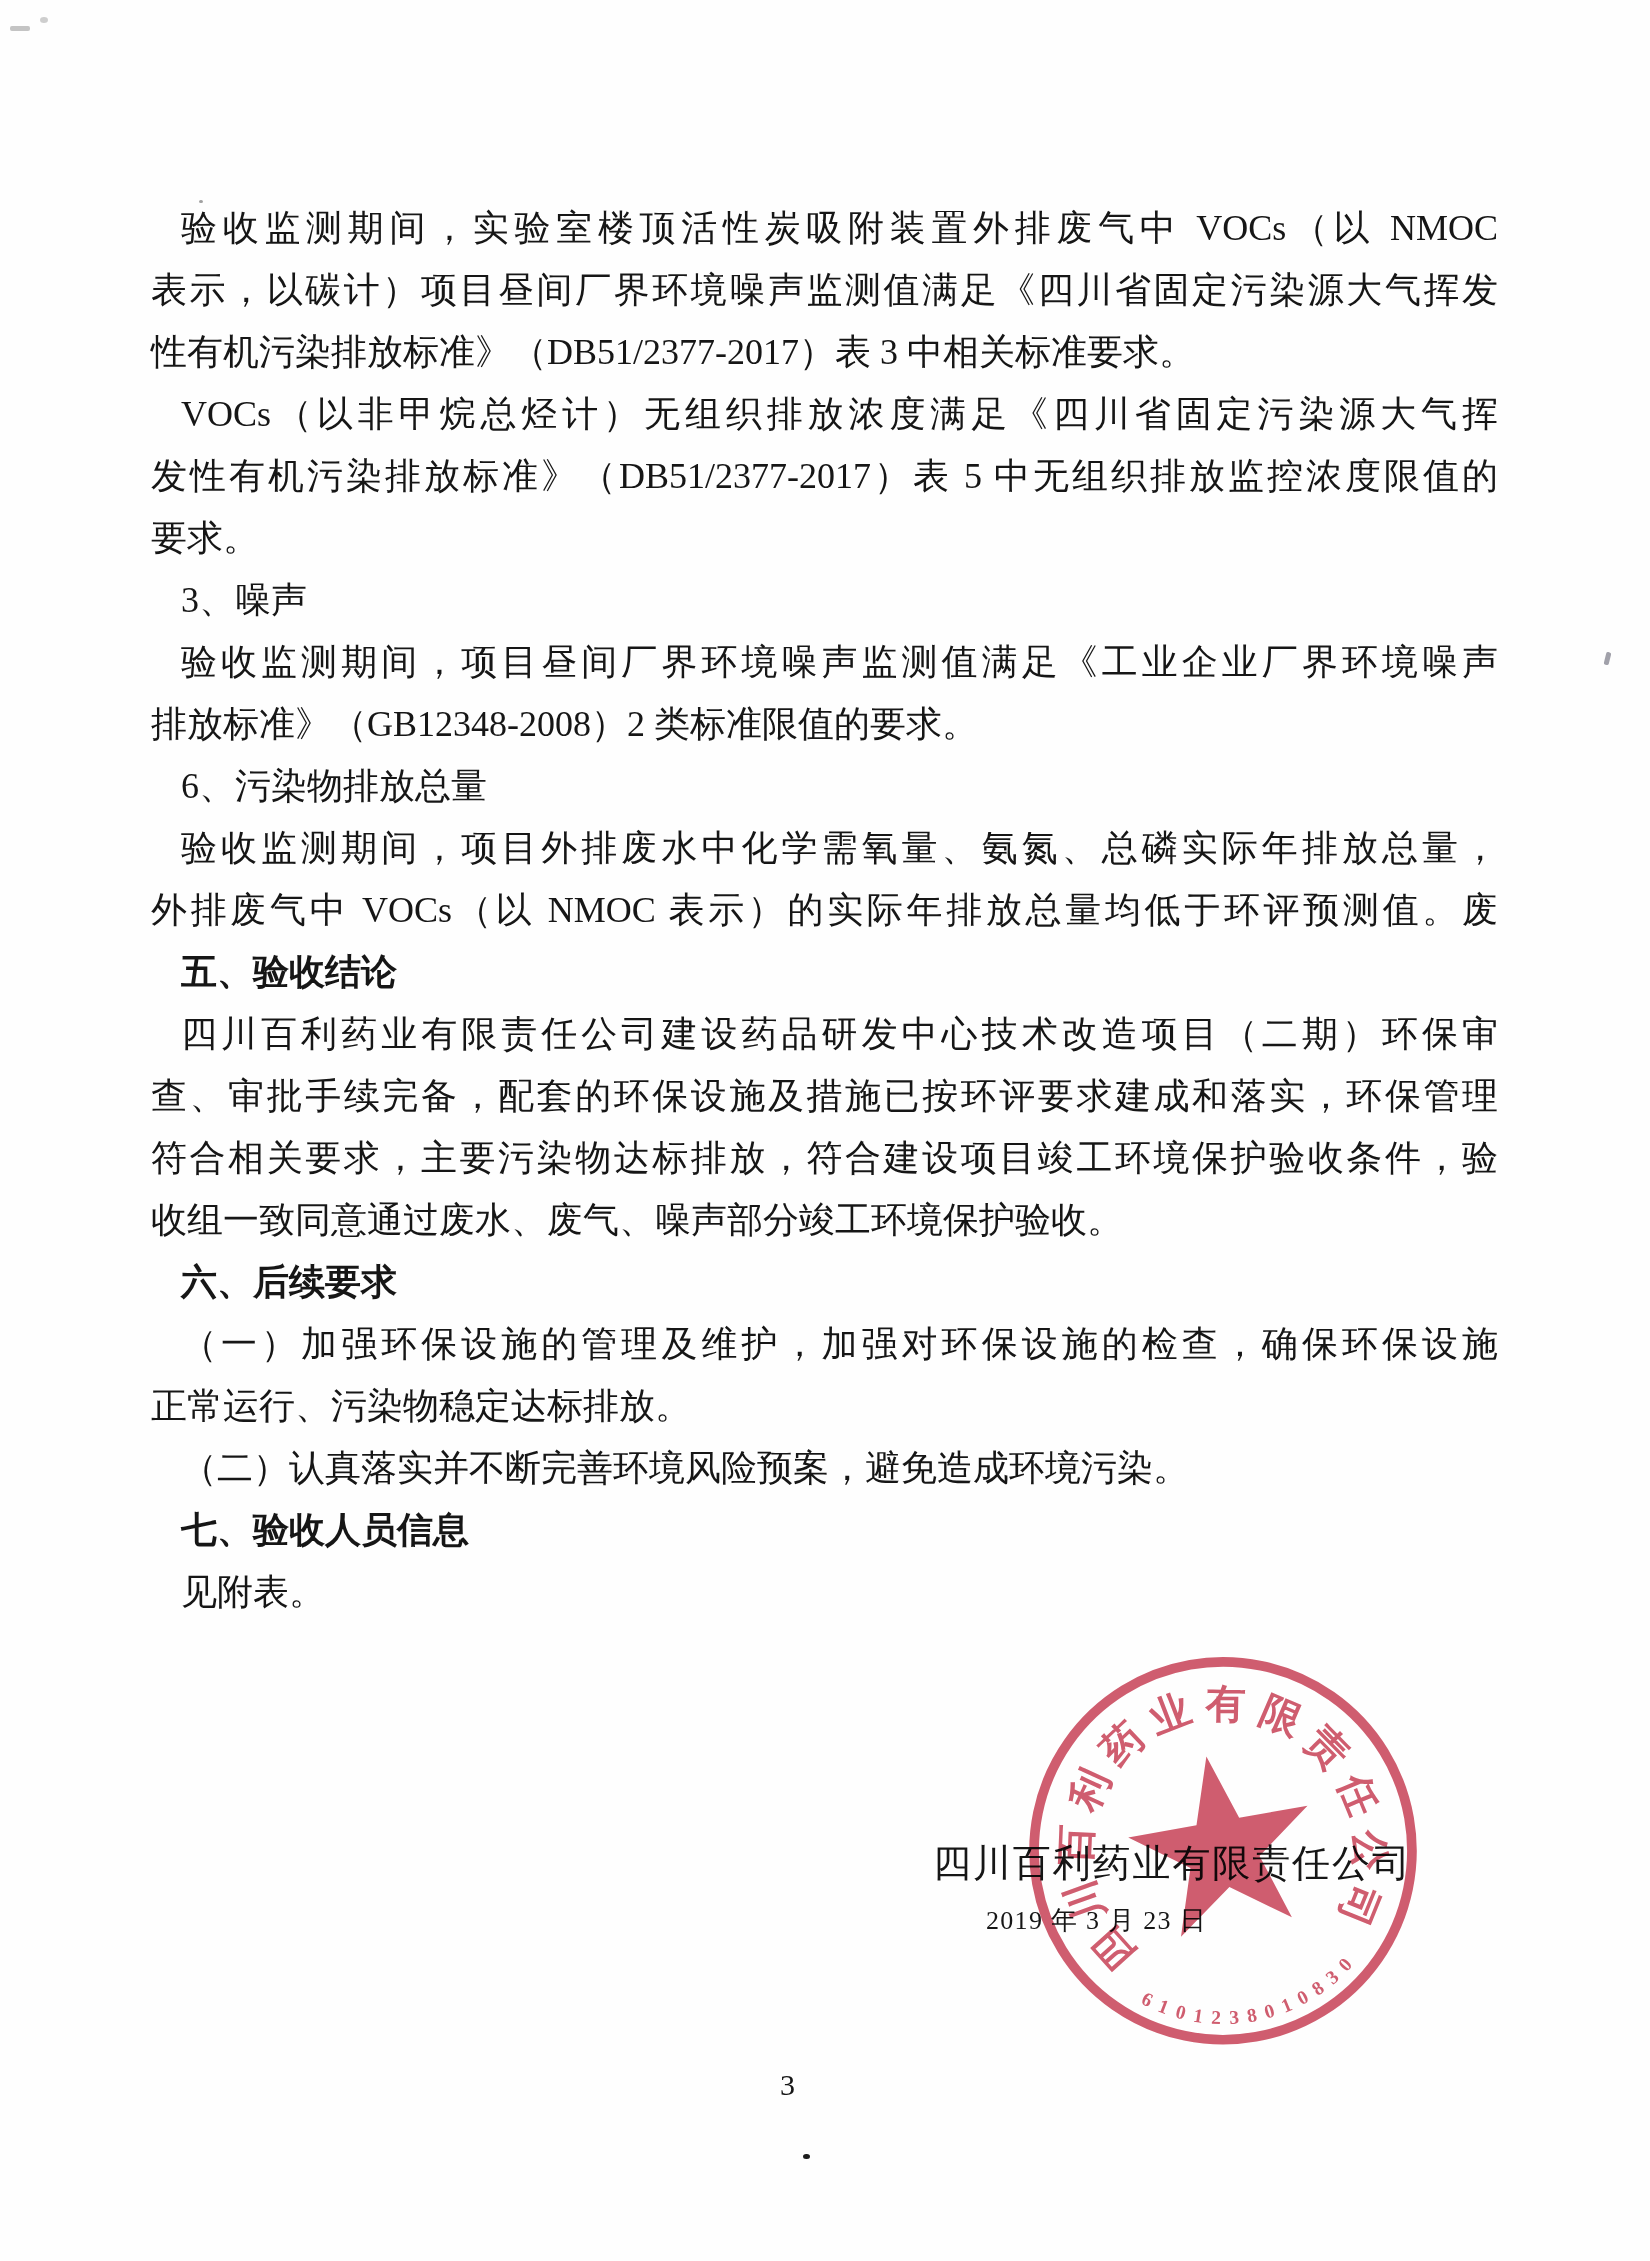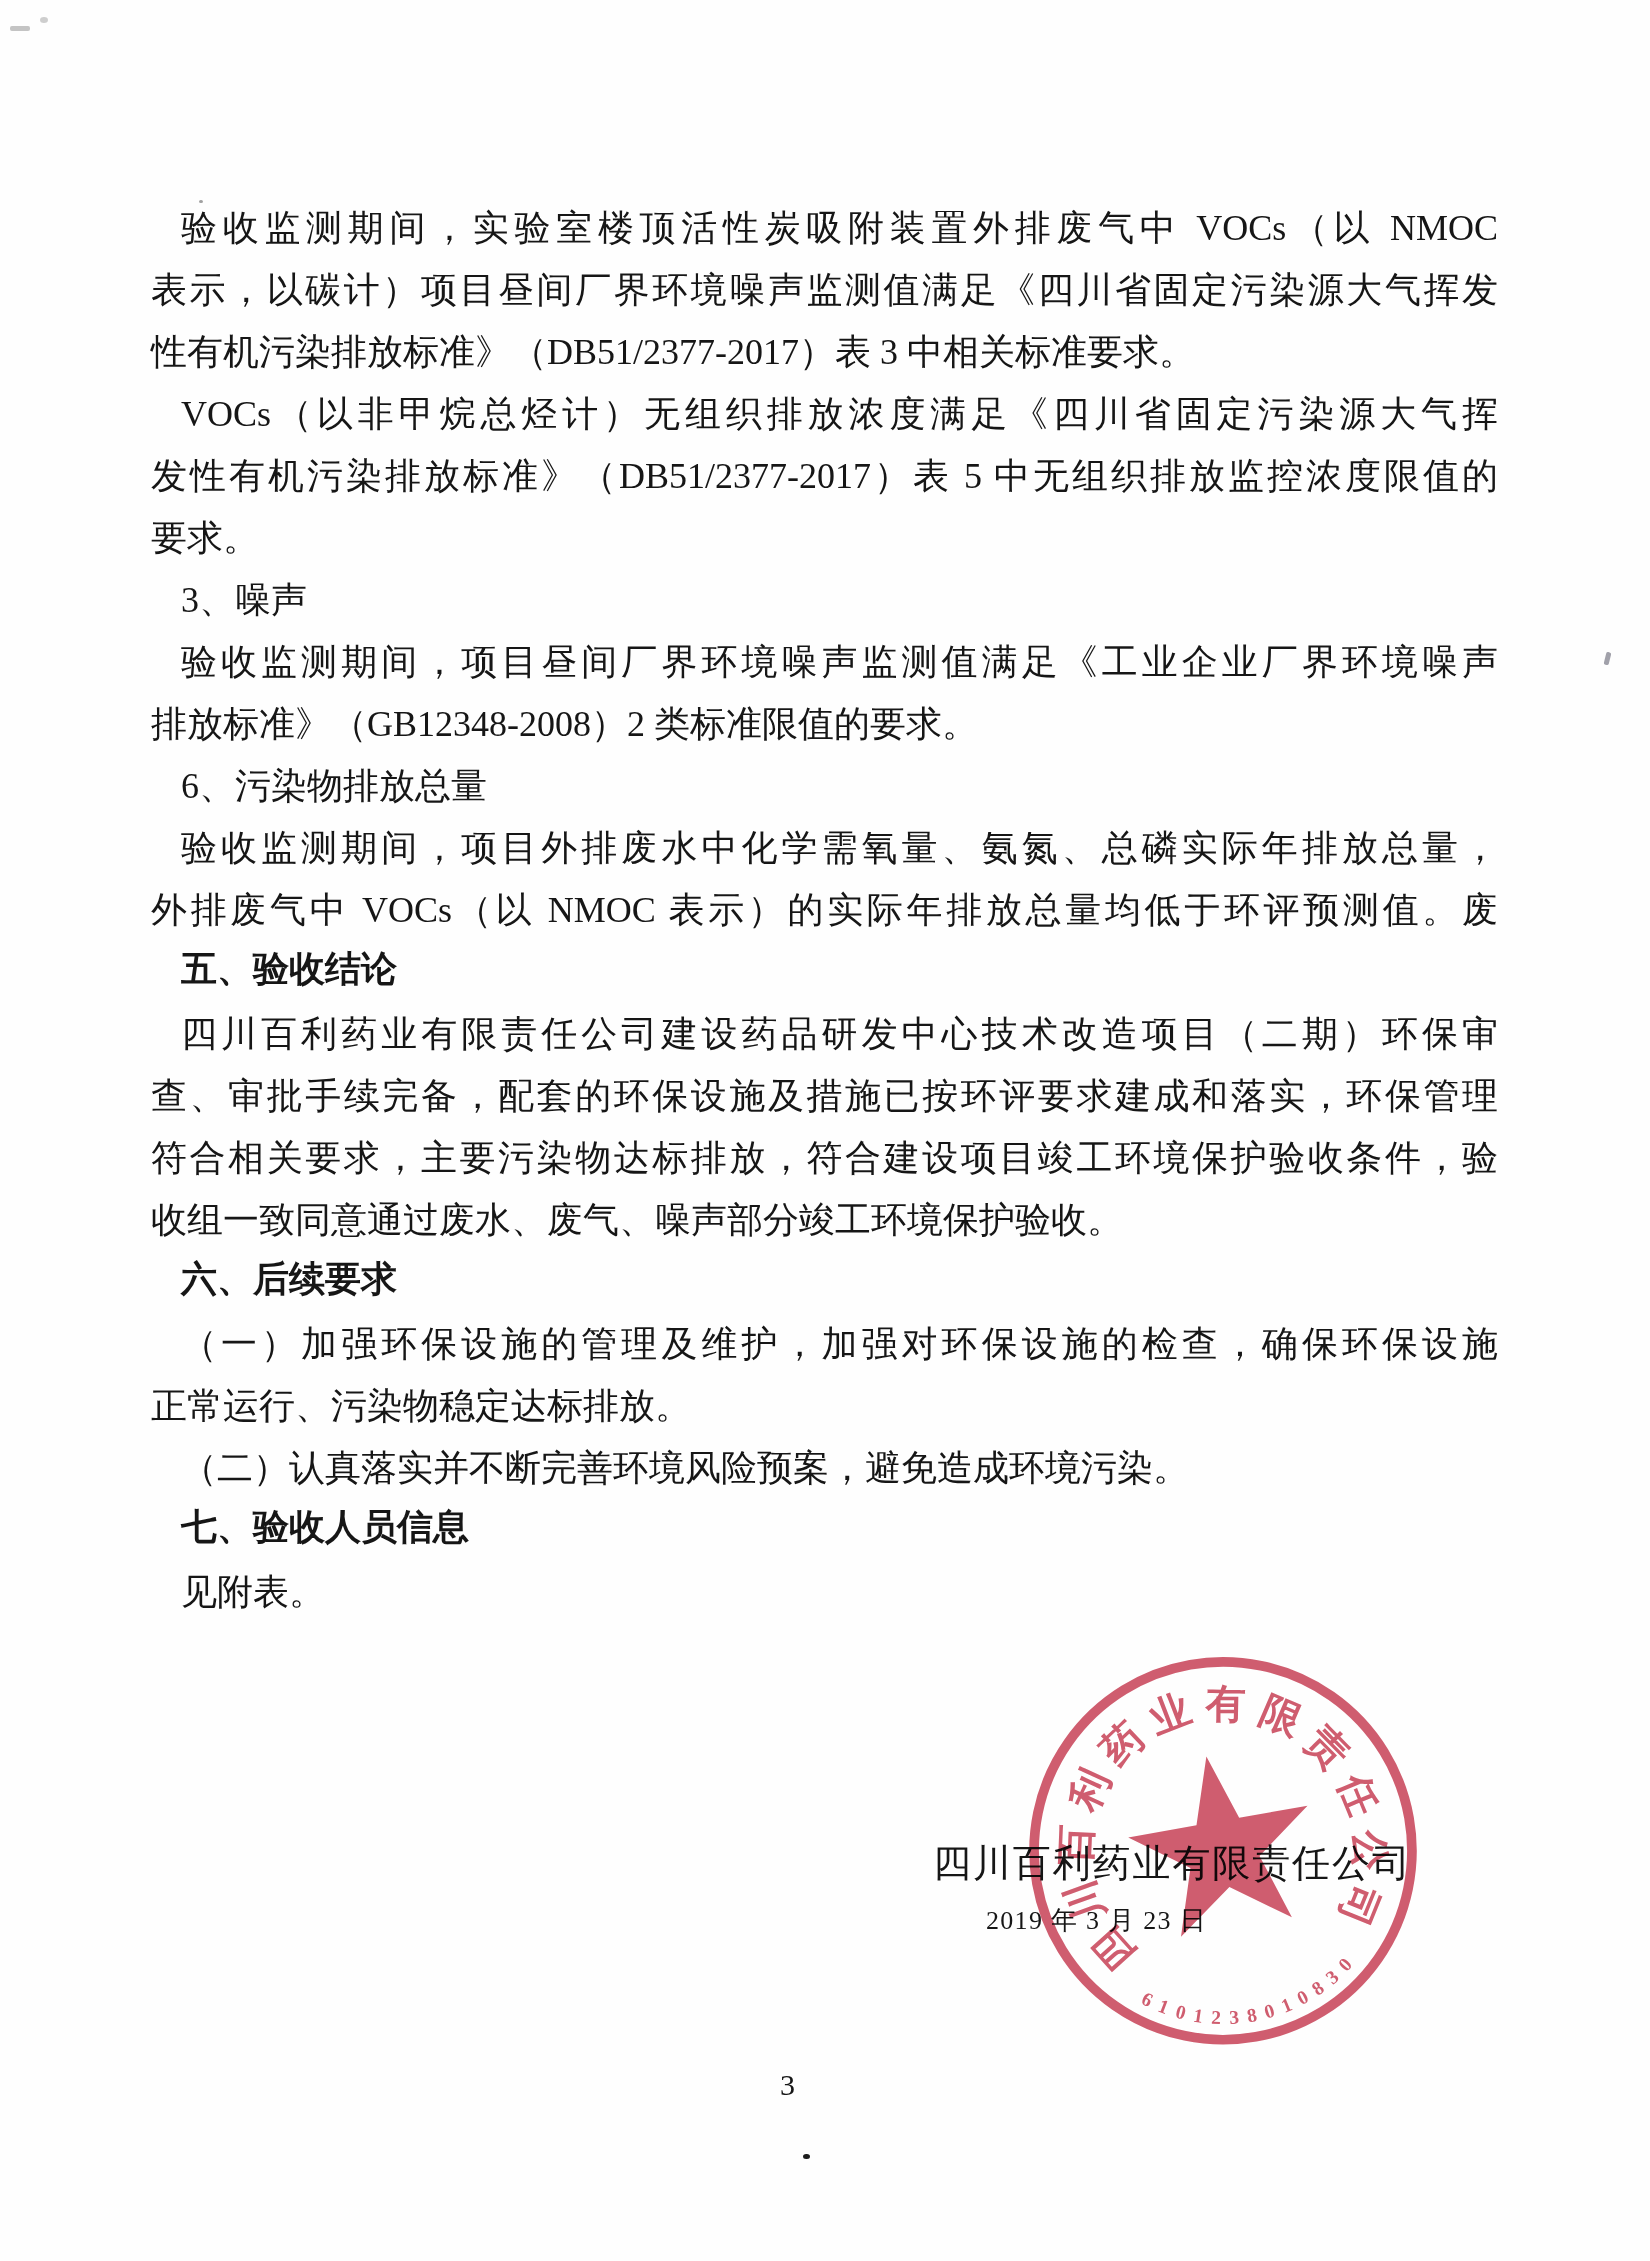--- a/index.html
+++ b/index.html
@@ -9,21 +9,21 @@
     font-family:"Liberation Serif","DejaVu Serif",serif;
     color:#161616;
   }
   
   .doc{
     position:absolute;left:151px;top:197px;width:1347px;
     font-size:36px;line-height:62px;
   }
   .line{min-height:62px;}
   .line.in{padding-left:30px;}
-  .line.b{font-weight:bold;font-family:Liberation Mono, monospace;}
+  .line.b{font-weight:bold;}
   .line.j{text-align:justify;text-align-last:justify;}
   
   .sig-company{
     position:absolute;left:933px;top:1838px;
     font-size:38px;letter-spacing:1.9px;white-space:nowrap;
   }
   .sig-date{
     position:absolute;left:986px;top:1903px;
     font-size:26px;letter-spacing:1.3px;white-space:nowrap;text-align:right;
   }

